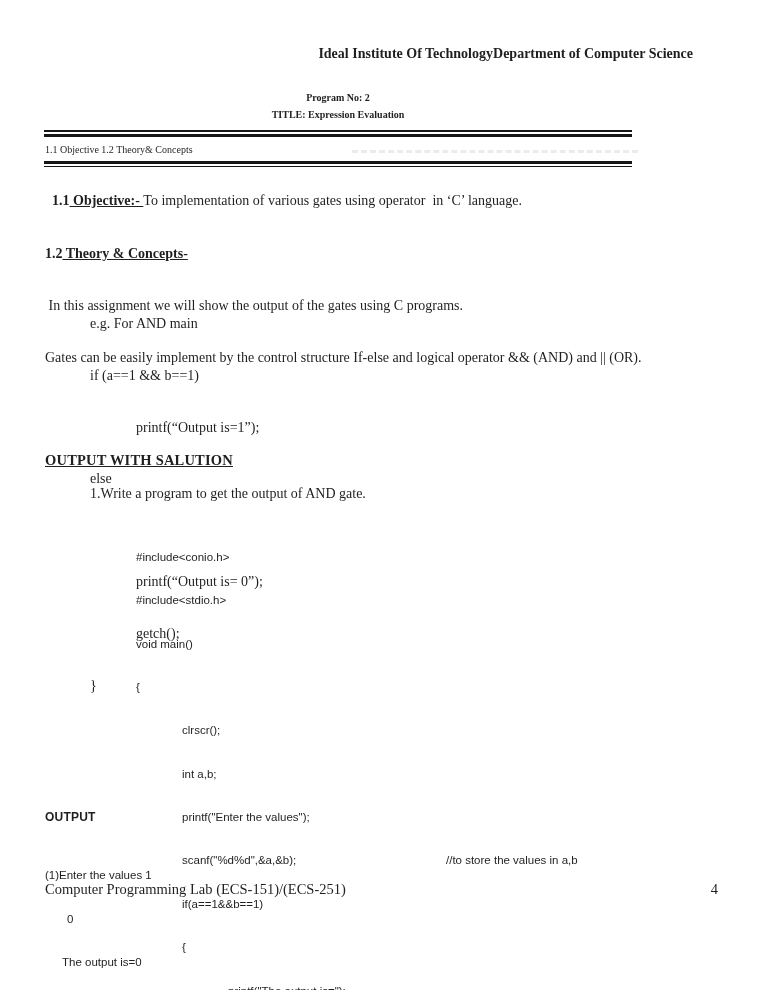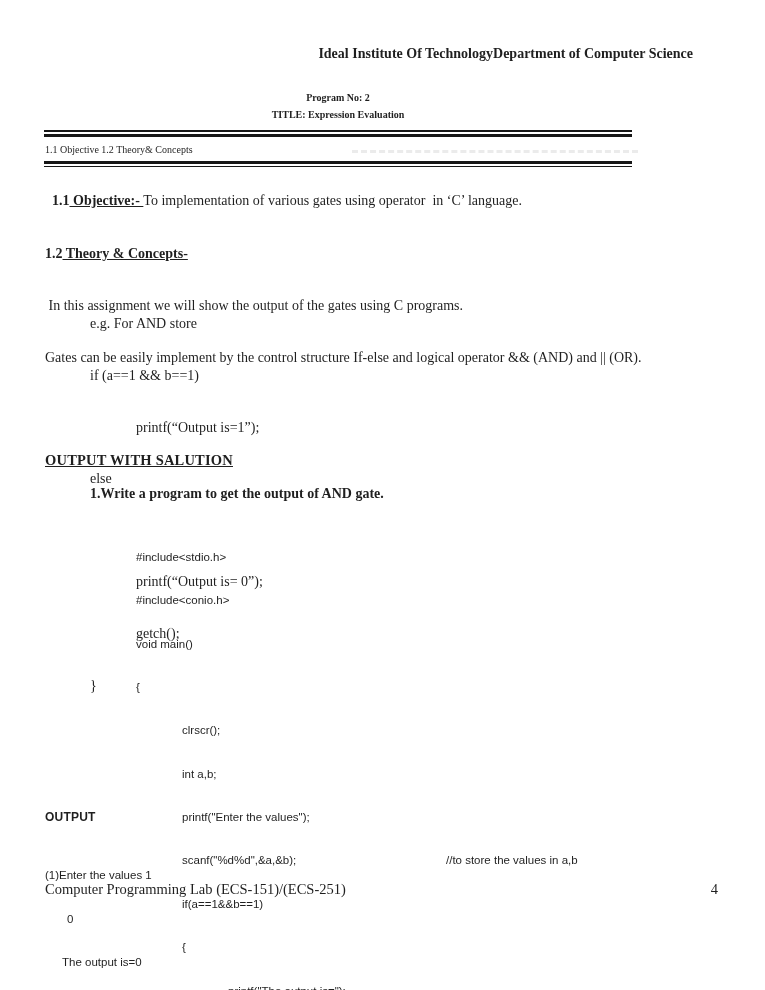--- a/index.html
+++ b/index.html
@@ -34,21 +34,21 @@
   .ul{text-decoration:underline;}
 
   
   #example-code{left:45px;top:281px;width:600px;font-size:14px;line-height:17.2px;}
   #example-code .ln{min-height:17.2px;}
   .s-i1{padding-left:45px;}
   .s-i2{padding-left:91px;}
 
   
   #problem-heading{left:45px;top:452px;font-size:14.5px;font-weight:bold;text-decoration:underline;letter-spacing:.2px;}
-  #problem-statement{left:90px;top:486px;font-size:14px;font-weight:bold;}
+  #problem-statement{left:90px;top:486px;font-size:14px;font-weight:normal;}
 
   
   #program-code{left:45px;top:521px;width:700px;
     font-family:"Liberation Sans",sans-serif;font-size:11.5px;line-height:14.45px;}
   #program-code .ln{position:relative;min-height:14.45px;}
   .c-i0{padding-left:91px;}
   .c-i1{padding-left:137px;}
   .c-i2{padding-left:183px;}
   .code-comment{position:absolute;left:401px;top:0;}
 
@@ -88,36 +88,36 @@
   <span class="bold">1.1</span><span class="bold ul"> Objective:- </span><span>To implementation of various gates using operator  in ‘C’ language.</span>
 </div>
 
 <div id="theory" class="abs pre">
   <div><span class="bold">1.2</span><span class="bold ul"> Theory &amp; Concepts-</span></div>
   <div> In this assignment we will show the output of the gates using C programs.</div>
   <div>Gates can be easily implement by the control structure If-else and logical operator &amp;&amp; (AND) and || (OR).</div>
 </div>
 
 <div id="example-code" class="abs pre">
-  <div class="ln s-i1">e.g. For AND store</div>
+  <div class="ln s-i1">e.g. For AND main</div>
   <div class="ln s-i1">if (a==1 &amp;&amp; b==1)</div>
   <div class="ln s-i2">printf(“Output is=1”);</div>
   <div class="ln s-i1">else</div>
   <div class="ln s-i1"></div>
   <div class="ln s-i2">printf(“Output is= 0”);</div>
   <div class="ln s-i2">getch();</div>
   <div class="ln s-i1">}</div>
 </div>
 
 <div id="problem-heading" class="abs">OUTPUT WITH SALUTION</div>
 <div id="problem-statement" class="abs">1.Write a program to get the output of AND gate.</div>
 
 <div id="program-code" class="abs pre">
+  <div class="ln c-i0">#include&lt;conio.h&gt;</div>
   <div class="ln c-i0">#include&lt;stdio.h&gt;</div>
-  <div class="ln c-i0">#include&lt;conio.h&gt;</div>
   <div class="ln c-i0">void main()</div>
   <div class="ln c-i0">{</div>
   <div class="ln c-i1">clrscr();</div>
   <div class="ln c-i1">int a,b;</div>
   <div class="ln c-i1">printf("Enter the values");</div>
   <div class="ln c-i1"><span>scanf("%d%d",&amp;a,&amp;b);</span><span class="code-comment">//to store the values in a,b</span></div>
   <div class="ln c-i1">if(a==1&amp;&amp;b==1)</div>
   <div class="ln c-i1">{</div>
   <div class="ln c-i2">printf("The output is=");</div>
   

